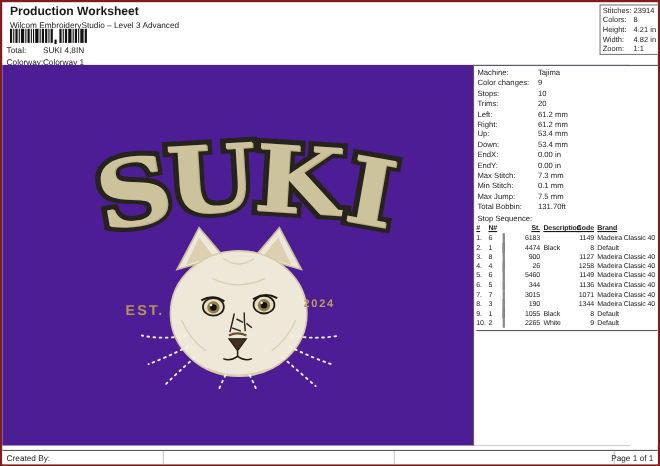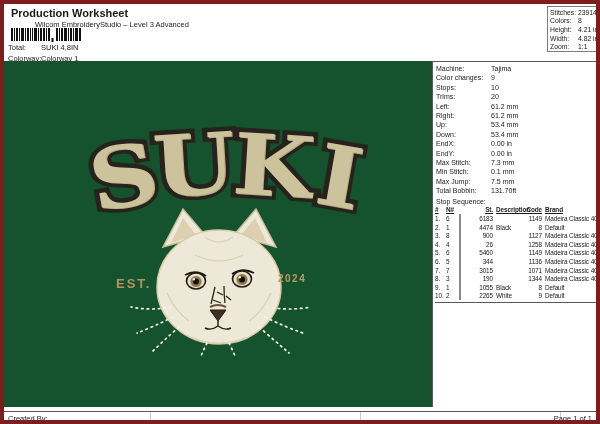--- a/index.html
+++ b/index.html
@@ -1,32 +1,32 @@
 <!DOCTYPE html>
 <html><head>
 <meta charset="utf-8">
 <style>
   html,body { margin:0; padding:0; background:#fff; }
   .page {
     position:relative; width:600px; height:424px; box-sizing:border-box;
-    background:#ffffff; border:4px solid #7f1d1d; overflow:hidden;
+    background:#ffffff; border:2px solid #7f1d1d; overflow:hidden;
     font-family:"Liberation Sans", sans-serif; color:#1a1a1a;
   }
   
   .title { position:absolute; left:7px; top:3px; font-size:11px; font-weight:bold; }
-  .subtitle { position:absolute; left:7px; top:16px; font-size:7.5px; color:#222;margin-left:24px; }
+  .subtitle { position:absolute; left:7px; top:16px; font-size:7.5px; color:#222; }
   .barcode { position:absolute; left:7px; top:24px; }
   .meta-row { position:absolute; left:4px; display:grid; grid-template-columns:33px auto; font-size:7.5px; }
   .meta-design { top:39px; } .meta-colorway { top:50px; }
   
   .stats-box { position:absolute; left:543px; top:2px; width:56px; height:46px;
     border:1px solid #7d7d7d; box-sizing:border-box; padding:1.5px 0 0 2px; background:#fff; }
   .stats-row { display:grid; grid-template-columns:28px auto; font-size:6.8px; height:8.7px; line-height:8.7px; }
   
-  .canvas { position:absolute; left:0; top:57px; width:571px; height:346px; background:#14532d; }
+  .canvas { position:absolute; left:0; top:57px; width:571px; height:346px; background:#4c1d95; }
   .letter { position:absolute; width:0; height:0; font-family:"DejaVu Serif", serif; font-weight:bold; font-size:84px; }
   .letter::before, .letter::after { content:attr(data-ch); position:absolute; left:0; top:0;
     transform:translate(-50%,-46%); line-height:1; white-space:pre; }
   .letter::before { -webkit-text-stroke:9px #26231c; }
   .letter::after  { color:#ccc29b; text-shadow:1px 1px 0 #b7ac83; }
   .letter-s { left:119px; top:113px; transform:rotate(-10deg) scaleX(1.12); }
   .letter-u { left:190px; top:101px; transform:rotate(-3.5deg) scaleX(1.12); }
   .letter-k { left:270px; top:102px; transform:rotate(3.5deg) scaleX(1.12); }
   .letter-i { left:336px; top:113px; transform:rotate(10deg) scaleX(1.12); }
   .cat { position:absolute; left:123px; top:146px; width:196px; height:150px; }

